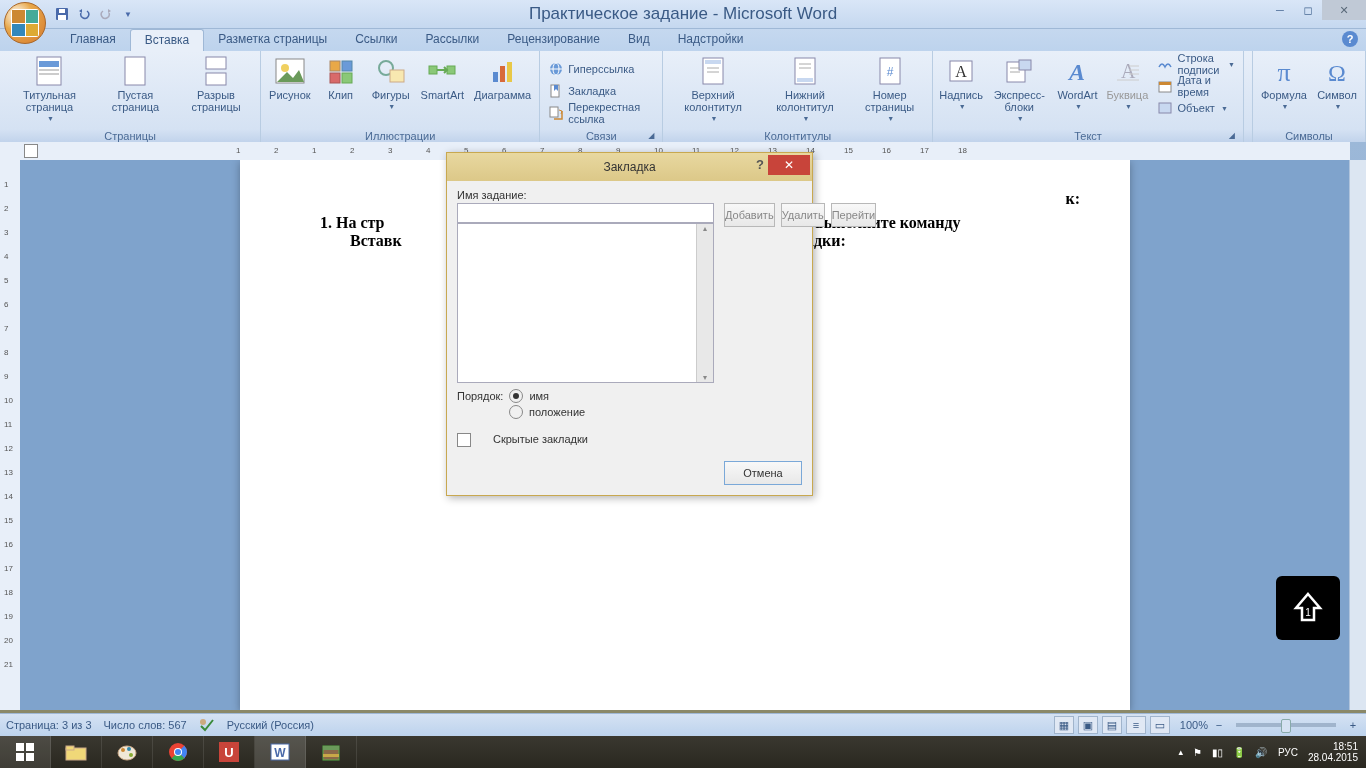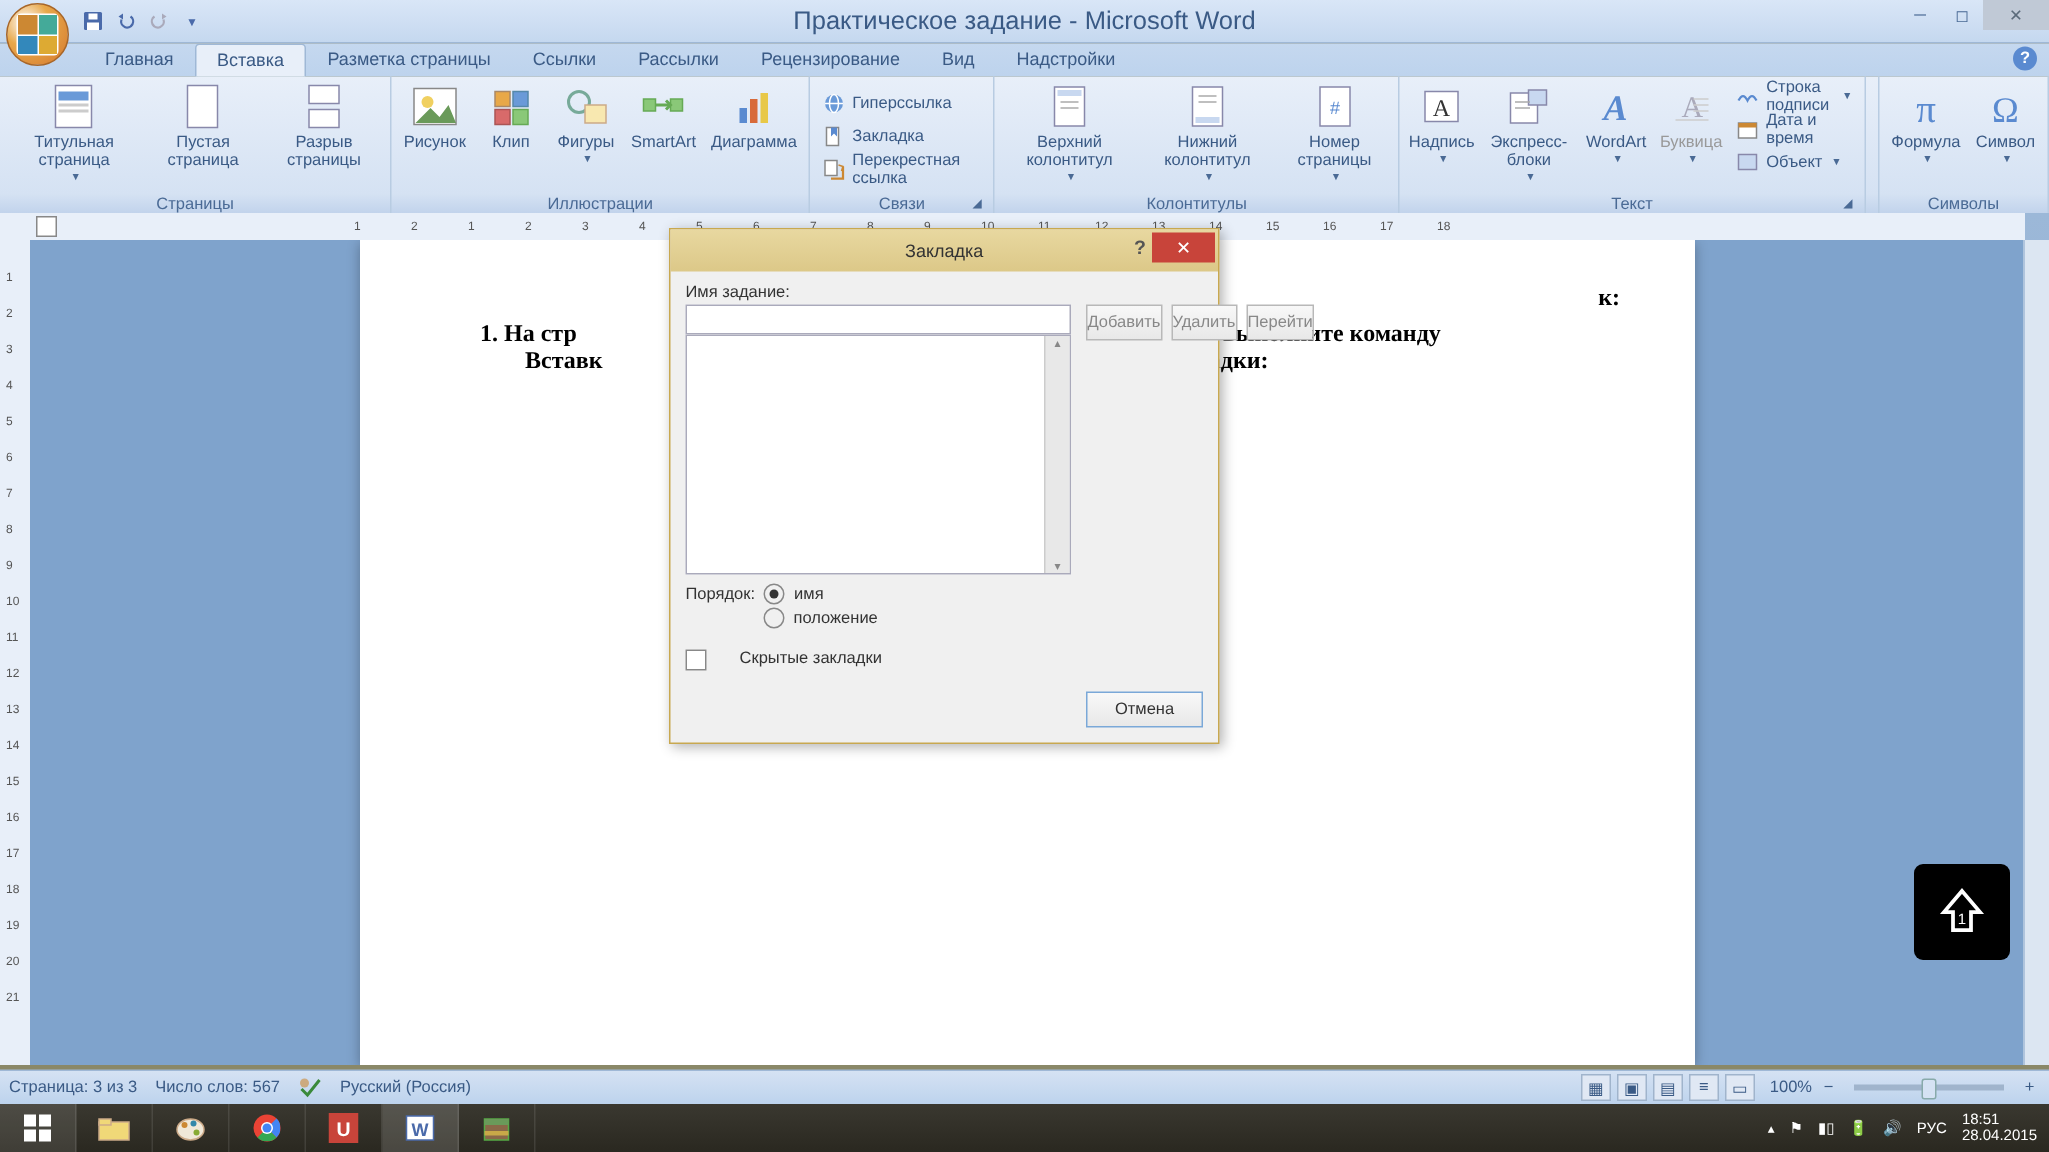--- a/index.html
+++ b/index.html
@@ -63,21 +63,21 @@
 .dlg-bottom .dlg-btn{width:76px}
 .statusbar{position:absolute;left:0;right:0;bottom:32px;height:22px;background:linear-gradient(to bottom,#d5e2f3,#bdd3ed);border-top:1px solid #9fb8d6;display:flex;align-items:center;color:#3a5a85;font-size:11px;padding:0 6px;gap:12px}
 .status-right{margin-left:auto;display:flex;align-items:center;gap:4px}
 .view-btn{width:18px;height:16px;border:1px solid #a0b4cc;background:#e0e8f4;display:flex;align-items:center;justify-content:center}
 .zoom-slider{width:100px;height:4px;background:#a0b4cc;position:relative;margin:0 6px}
 .zoom-slider::after{content:"";position:absolute;left:50%;top:-4px;width:8px;height:12px;background:#d5e2f3;border:1px solid #8aa;border-radius:2px;transform:translateX(-50%)}
 .taskbar{position:absolute;left:0;right:0;bottom:0;height:32px;background:linear-gradient(to bottom,#3a3830,#2a2820);display:flex;align-items:center}
 .task-btn{width:50px;height:32px;display:flex;align-items:center;justify-content:center;border-right:1px solid rgba(255,255,255,.1)}
 .task-btn.start{background:rgba(255,255,255,.1)}
 .tray{margin-left:auto;display:flex;align-items:center;gap:10px;padding-right:8px;color:#fff;font-size:10px}
-.tray-clock{text-align:left;line-height:11px}
+.tray-clock{text-align:right;line-height:11px}
 .floating-icon{position:absolute;right:26px;bottom:128px;width:64px;height:64px;background:#000;border-radius:6px;display:flex;align-items:center;justify-content:center;z-index:50}
 .ruler-num{position:absolute;font-size:8px;color:#555}
 .disabled{color:#999 !important}
 svg{display:block}
 </style>
 </head>
 <body>
 
 <div class="titlebar">
   <div class="office-btn">

